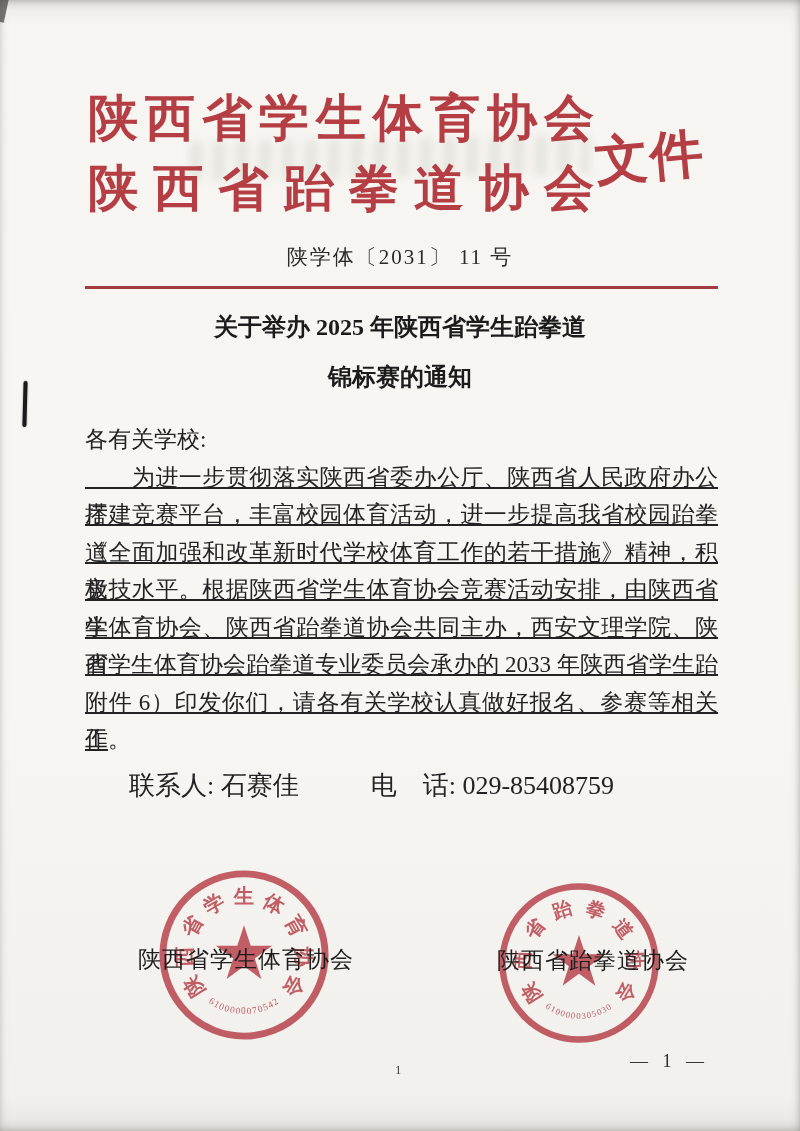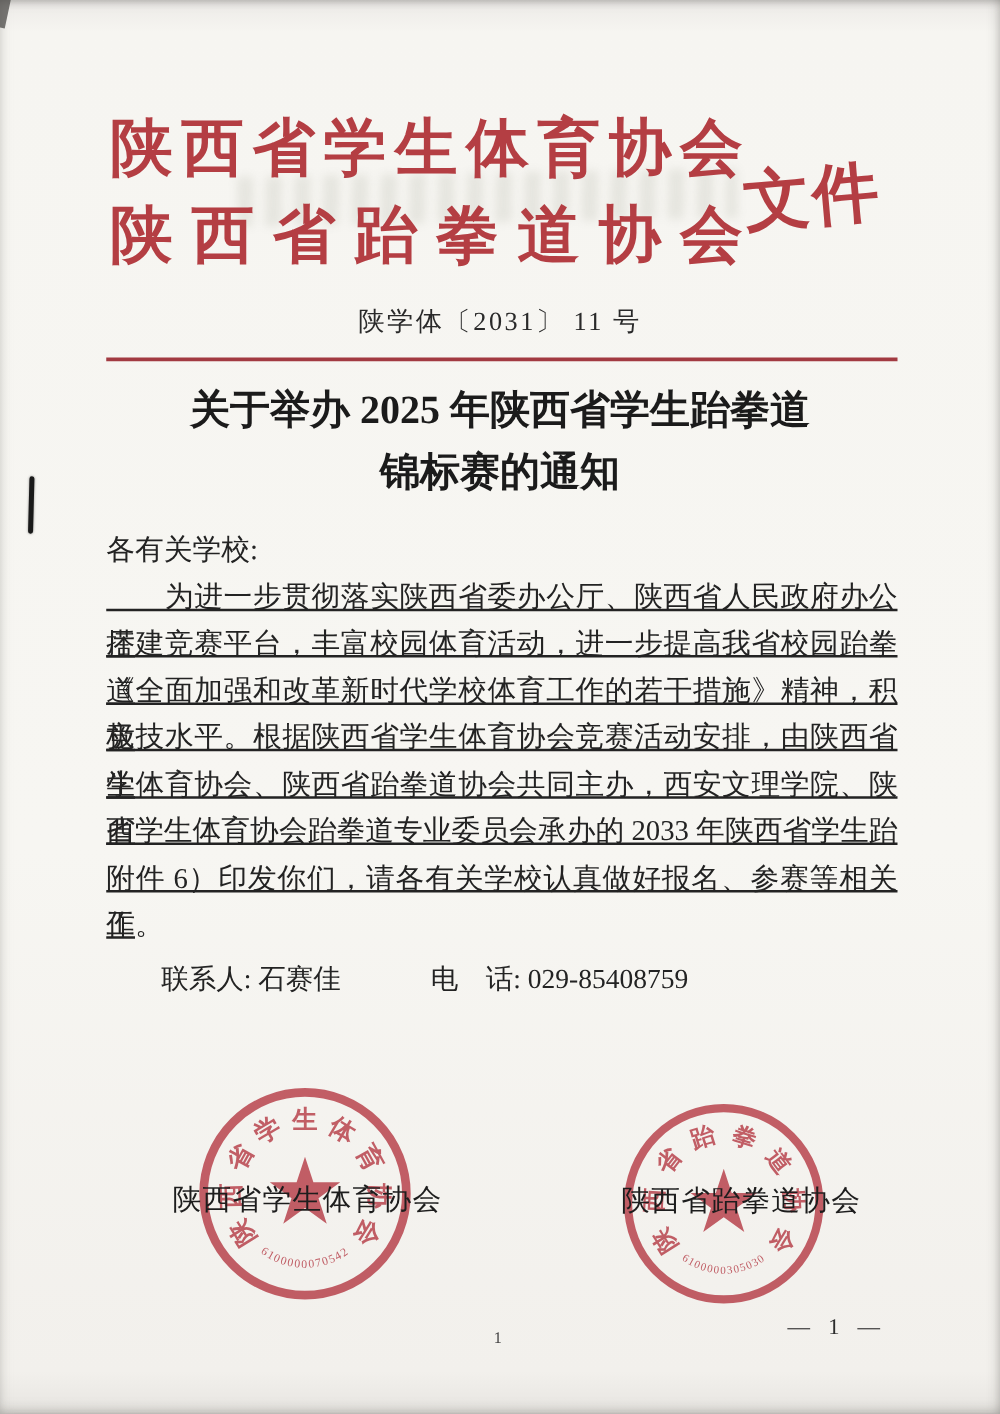--- a/index.html
+++ b/index.html
@@ -18,25 +18,25 @@
   .org-line-2{top:158px;}
   .doc-type{position:absolute;left:595px;top:122px;font-size:53px;font-weight:bold;
     color:#b43e43;transform:rotate(-5deg);letter-spacing:2px;white-space:nowrap;}
   .bleed{position:absolute;left:190px;top:138px;width:400px;height:40px;opacity:.30;
     background:repeating-linear-gradient(92deg,rgba(138,140,122,.5) 0 13px,rgba(138,140,122,0) 13px 23px);
     filter:blur(4px);transform:rotate(-1deg);}
   .doc-number{position:absolute;left:0;top:243px;width:100%;text-align:center;
     font-size:21px;letter-spacing:2px;color:#2a2a2a;}
   .red-line{position:absolute;left:85px;top:286px;width:633px;height:3px;background:#a23a41;}
   .title{position:absolute;left:0;top:302px;width:100%;text-align:center;font-weight:bold;
-    font-size:32px;line-height:50px;color:#1b1b1b;}
+    font-size:24px;line-height:50px;color:#1b1b1b;}
   .body-block{position:absolute;left:85px;top:421px;width:633px;font-size:23px;color:#232323;}
   .body-block .line{height:37.5px;line-height:37.5px;}
   .body-block .line.just{text-align:justify;text-align-last:justify;text-decoration:underline;}
-  .contact{margin-top:9px;padding-left:44px;font-size:22px;white-space:nowrap;}
+  .contact{margin-top:9px;padding-left:44px;font-size:26px;white-space:nowrap;}
   .contact .phone{margin-left:72px;}
   .sig{position:absolute;font-size:23px;letter-spacing:1px;color:#1d1d1d;z-index:3;white-space:nowrap;}
   .sig-left{left:138px;top:944px;}
   .sig-right{left:497px;top:945px;}
   .sig-date{position:absolute;left:499px;top:986px;font-size:23px;letter-spacing:1px;color:#1d1d1d;z-index:3;white-space:nowrap;}
   .seal{position:absolute;mix-blend-mode:multiply;opacity:.9;z-index:2;}
   .seal svg{width:100%;height:100%;display:block;}
   .seal-left{left:155px;top:861px;width:178px;height:188px;}
   .seal-right{left:495px;top:874px;width:168px;height:178px;}
   .seal text{font-family:"Liberation Serif","DejaVu Serif",serif;}

